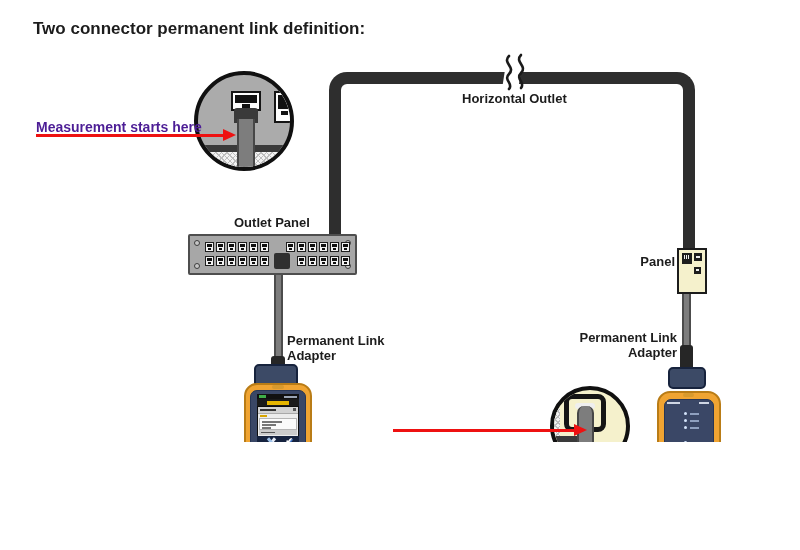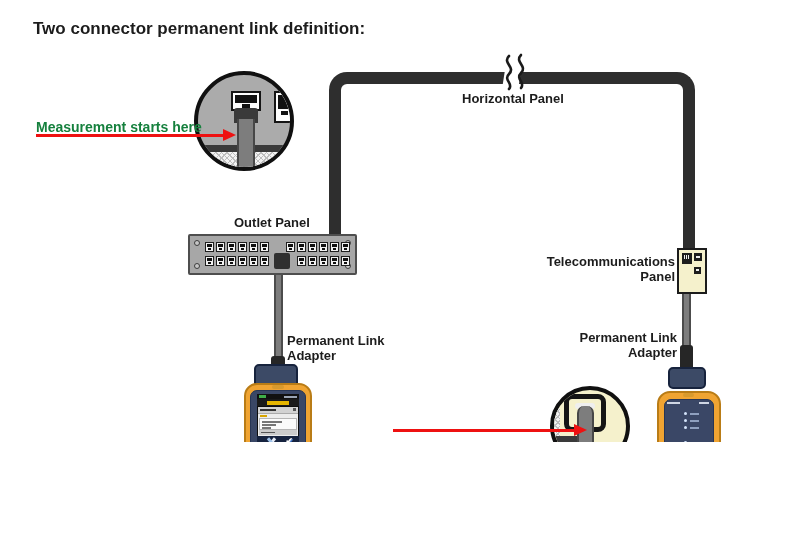--- a/index.html
+++ b/index.html
@@ -4,21 +4,21 @@
 <style>
   html,body{margin:0;padding:0;background:#fff;}
   .canvas{position:relative;width:800px;height:442px;background:#ffffff;overflow:hidden;
           font-family:"Liberation Sans",sans-serif;}
   .abs{position:absolute;}
   
   .title{position:absolute;left:33px;top:19px;font-size:17px;font-weight:bold;color:#1c1c1c;white-space:nowrap;}
   .lbl{position:absolute;font-size:13px;font-weight:bold;color:#1c1c1c;line-height:15px;white-space:nowrap;}
   .lbl .line{display:block;}
   .right-align{text-align:right;}
-  .red{position:absolute;font-size:14px;font-weight:bold;color:#15803d;white-space:nowrap;z-index:60;}
+  .red{position:absolute;font-size:14px;font-weight:bold;color:#4c1d95;white-space:nowrap;z-index:60;}
   .aline{position:absolute;height:3px;background:#ee1111;z-index:60;}
   .ahead{position:absolute;width:0;height:0;border-top:6px solid transparent;border-bottom:6px solid transparent;
          border-left:13px solid #ee1111;z-index:60;}
   
   .cable-path{position:absolute;left:329px;top:72px;width:366px;height:178px;box-sizing:border-box;
               border:12px solid #2e2e2e;border-bottom:none;border-radius:18px 18px 0 0;z-index:1;}
   .gray-cable{position:absolute;background:#7d7d7d;border-left:2px solid #4c4c4c;border-right:2px solid #4c4c4c;
               box-sizing:border-box;z-index:2;}
   .boot{position:absolute;background:#262626;border-radius:3px;z-index:3;}
   
@@ -107,21 +107,21 @@
   <div class="title">Two connector permanent link definition:</div>
 
   <div class="cable-path"></div>
 
   <svg class="abs" style="left:497px;top:52px;z-index:4;" width="34" height="40" viewBox="0 0 34 40">
     <rect x="7" y="15" width="16" height="20" fill="#ffffff" transform="rotate(9 15 25)"></rect>
     <path d="M12,4 C5,11 19,15 12,22 C6,28 17,32 12,37" stroke="#1a1a1a" stroke-width="2.6" fill="none" stroke-linecap="round"></path>
     <path d="M24,3 C17,10 31,14 24,21 C18,27 29,31 24,36" stroke="#1a1a1a" stroke-width="2.6" fill="none" stroke-linecap="round"></path>
   </svg>
 
-  <div class="lbl" style="left:462px;top:91px;">Horizontal Panel</div>
+  <div class="lbl" style="left:462px;top:91px;">Horizontal Outlet</div>
 
   <div class="gray-cable" style="left:274px;top:262px;width:9px;height:106px;"></div>
   <div class="boot" style="left:271px;top:356px;width:14px;height:12px;"></div>
 
   <div class="gray-cable" style="left:682px;top:258px;width:9px;height:92px;"></div>
   <div class="boot" style="left:680px;top:345px;width:13px;height:26px;"></div>
 
   <div class="lbl" style="left:234px;top:215px;">Outlet Panel</div>
   <div class="panel">
     <div class="pp-screw" style="left:4px;top:4px;"></div>
@@ -219,21 +219,20 @@
         </div>
         <div class="pp-port" style="left: 151px; top: 20px;">
           <i></i>
           <b></b>
         </div>
       </div>
     <div class="pp-plug"></div>
   </div>
 
   <div class="lbl right-align" style="left:545px;top:254px;width:130px;">
-    <span class="line">Telecommunications</span>
     <span class="line">Panel</span>
   </div>
   <div class="outlet">
     <div class="jack" style="left:3px;top:3px;width:10px;height:11px;">
       <i style="left:2px;top:2px;width:1px;height:4px;"></i>
       <i style="left:4px;top:2px;width:1px;height:4px;"></i>
       <i style="left:6px;top:2px;width:1px;height:4px;"></i>
     </div>
     <div class="jack" style="left:15px;top:3px;width:8px;height:8px;">
       <i style="left:2px;top:3px;width:4px;height:2px;"></i>

